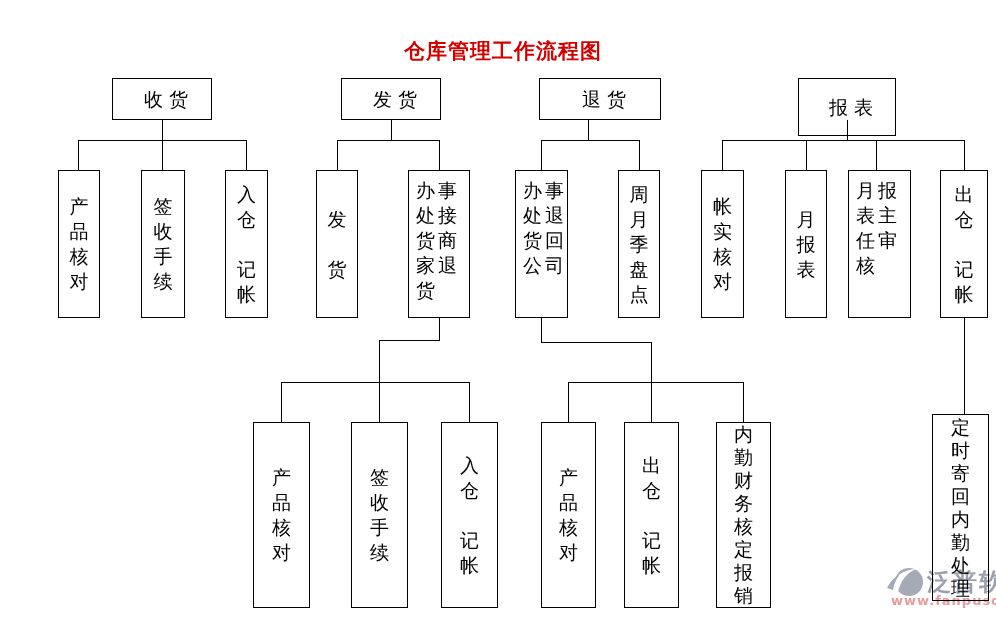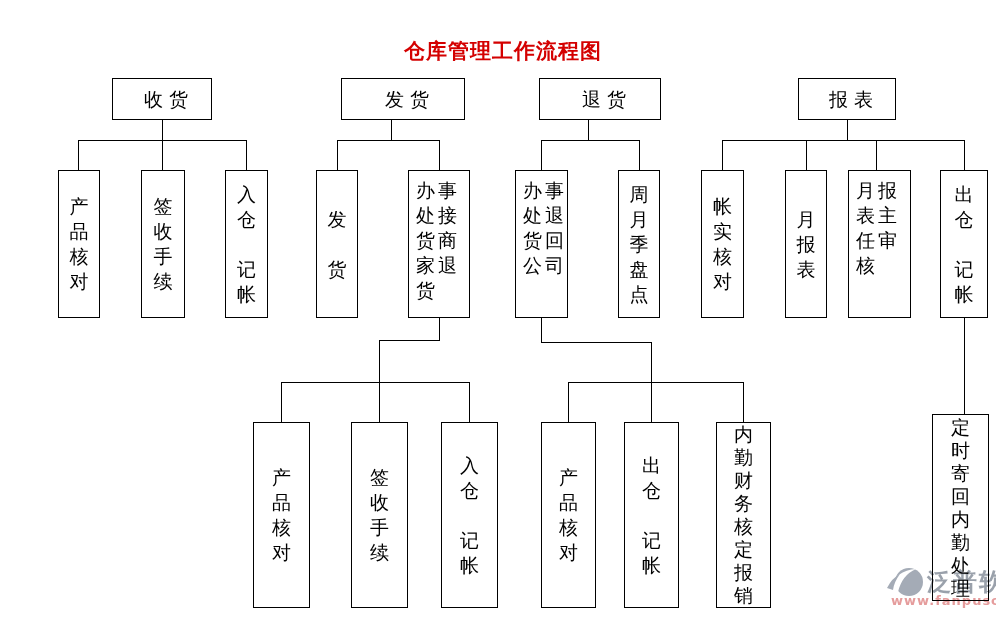--- a/index.html
+++ b/index.html
@@ -43,23 +43,23 @@
     <svg class="wm-logo" width="40" height="32" viewBox="0 0 40 32">
       <circle cx="23" cy="16" r="14" fill="#a4abb6"></circle>
       <path d="M2 24 Q10 4 30 3 Q16 9 12 26 Z" fill="#ffffff"></path>
       <path d="M1 22 Q6 12 14 8 Q8 16 7 24 Z" fill="#a4abb6"></path>
     </svg>
     <div class="wm-brand">泛普软件</div>
     <div class="wm-url">www.fanpusoft.com</div>
   </div>
 
   <div class="box root" style="left:84px;top:78px;width:100px;height:42px">收货</div>
-  <div class="box root" style="left:313px;top:78px;width:124px;height:42px">发货</div>
+  <div class="box root" style="left:313px;top:78px;width:100px;height:42px">发货</div>
   <div class="box root" style="left:511px;top:78px;width:122px;height:42px">退货</div>
-  <div class="box root" style="left:770px;top:78px;width:98px;height:42px">报表</div>
+  <div class="box root" style="left:770px;top:78px;width:98px;height:58px">报表</div>
 
   <div class="box" style="left:30px;top:170px;width:42px;height:148px">产
 品
 核
 对</div>
   <div class="box" style="left:113px;top:170px;width:44px;height:148px">签
 收
 手
 续</div>
   <div class="box" style="left:197px;top:170px;width:43px;height:148px">入

